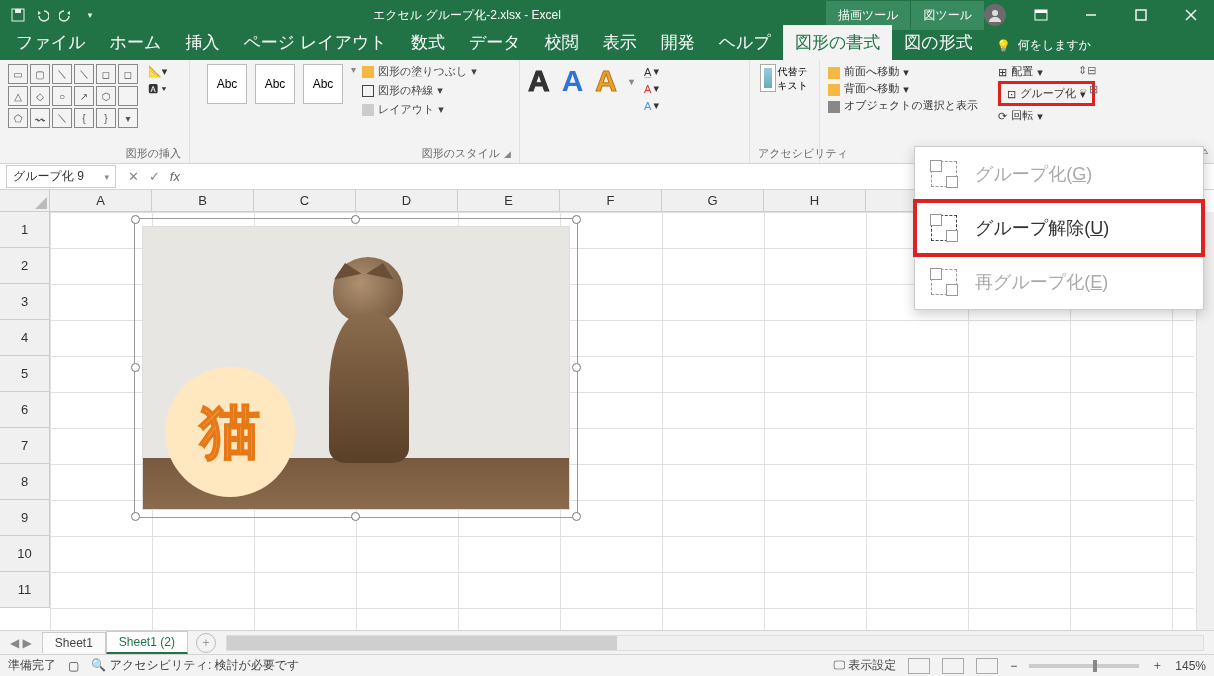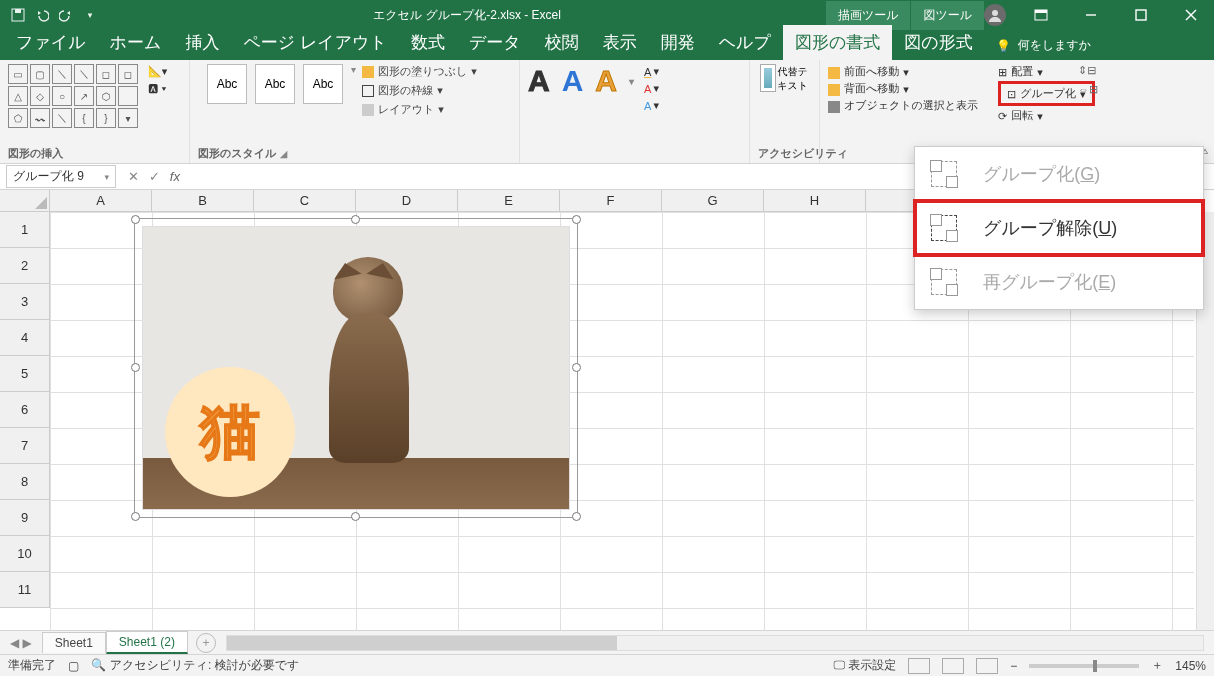--- a/index.html
+++ b/index.html
@@ -19,21 +19,21 @@
 
 .ribbon-tabs { height:30px; background:#217346; display:flex; align-items:flex-end; padding-left:4px; }
 .rtab { color:#fff; padding:6px 12px; font-size:17px; }
 .rtab.active { background:#f3f3f3; color:#217346; font-weight:500; }
 .tell-me { color:#fff; display:flex; align-items:center; gap:6px; padding:6px 12px; font-size:12px; }
 
 
 .ribbon { height:104px; background:#f3f3f3; border-bottom:1px solid #d4d4d4; display:flex; position:relative; }
 .rgroup { border-right:1px solid #e1e1e1; padding:4px 8px 0 8px; display:flex; flex-direction:column; }
 .rgroup-body { flex:1; display:flex; align-items:flex-start; gap:6px; }
-.rgroup-label { text-align:left; font-size:11px; color:#666; padding:2px 0; white-space:nowrap;font-weight:bold; }
+.rgroup-label { text-align:right; font-size:11px; color:#666; padding:2px 0; white-space:nowrap; }
 .shape-grid { display:grid; grid-template-columns:repeat(6,20px); grid-template-rows:repeat(3,20px); gap:2px; }
 .shape-grid div { border:1px solid #888; display:flex; align-items:center; justify-content:center; font-size:10px; color:#555; }
 .style-samples { display:flex; gap:8px; align-items:flex-start;margin-left:9px; }
 .style-box { width:40px; height:40px; border:1px solid #bbb; background:#fff; display:flex; align-items:center; justify-content:center; font-size:12px; }
 .style-list { display:flex; flex-direction:column; gap:4px; font-size:11px; color:#444; }
 .style-list div { display:flex; align-items:center; gap:4px; white-space:nowrap; }
 .wordart { display:flex; gap:12px; align-items:center; font-family:Georgia,serif; font-size:30px; font-weight:bold; }
 .wa1 { color:#333; -webkit-text-stroke:1px #333; }
 .wa2 { color:#2e75d6; }
 .wa3 { color:#e8a03a; -webkit-text-stroke:1px #c07800; }
@@ -78,21 +78,21 @@
 .cat-body::before{ content:""; position:absolute; top:0; left:30px; width:70px; height:66px; background:radial-gradient(circle at 40% 40%,#b09070,#6a4f36); border-radius:50% 50% 45% 45%; }
 .cat-body::after{ content:""; position:absolute; top:56px; left:26px; width:80px; height:150px; background:linear-gradient(#8a6b4d,#5a4028); border-radius:40% 40% 20% 20%/50% 50% 10% 10%; }
 .ear{position:absolute;width:0;height:0;border:14px solid transparent;border-bottom-color:#6a4f36;}
 .ear.l{top:-8px;left:28px;transform:rotate(-12deg)}
 .ear.r{top:-8px;left:66px;transform:rotate(12deg)}
 .circle-badge { position:absolute; left:22px; top:140px; width:130px; height:130px; border-radius:50%; background:#ffe8bf; display:flex; align-items:center; justify-content:center; }
 .circle-badge span { font-size:60px; font-weight:bold; color:#f59e42; -webkit-text-stroke:1.5px #e67817; font-family:"Yu Gothic",sans-serif; }
 
 
 .group-menu { position:absolute; top:146px; right:10px; width:290px; background:#fff; border:1px solid #ccc; box-shadow:0 4px 12px rgba(0,0,0,.2); z-index:20; }
-.gm-item { display:flex; align-items:center; gap:26px; padding:14px 16px; font-size:18px; color:#333; }
+.gm-item { display:flex; align-items:center; gap:18px; padding:14px 16px; font-size:18px; color:#333; }
 .gm-item.disabled { color:#aaa; }
 .gm-item u { text-decoration:underline; }
 .gm-icon { width:26px; height:26px; border:1.5px dashed #999; position:relative; flex-shrink:0; }
 .gm-icon::before,.gm-icon::after{content:"";position:absolute;width:10px;height:10px;border:1.5px solid #999;background:#fff;}
 .gm-icon::before{top:-2px;left:-2px}.gm-icon::after{bottom:-2px;right:-2px}
 .gm-item.hl { outline:4px solid #d22; outline-offset:-2px; }
 
 
 .sheet-tabs { height:24px; display:flex; align-items:center; background:#f3f3f3; border-top:1px solid #d4d4d4; font-size:12px; }
 .st-nav { display:flex; gap:6px; padding:0 10px; color:#888; }

